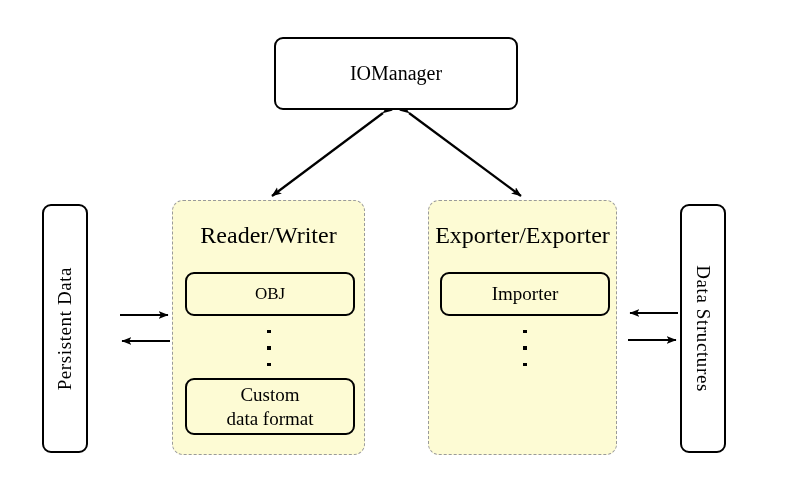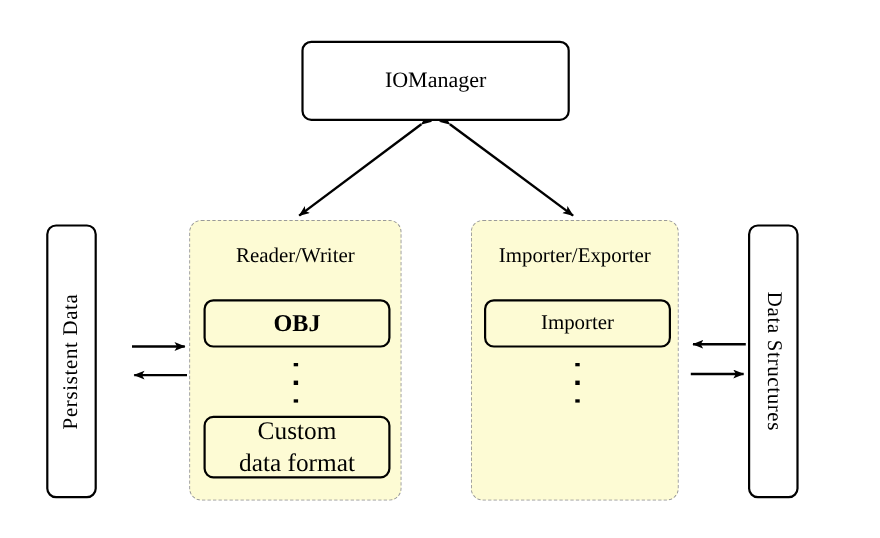--- a/index.html
+++ b/index.html
@@ -80,38 +80,37 @@
     width: 189px;
     height: 255px;
   }
 
   .panel-title {
     position: absolute;
     left: 0;
     top: 21px;
     width: 100%;
     text-align: center;
-    font-size: 19px;
+    font-size: 24px;
     white-space: nowrap;
   }
 
   #box-obj {
     left: 185px;
     top: 272px;
     width: 170px;
     height: 44px;
-    font-size: 22px;
-    font-weight: bold;
+    font-size: 17px;
   }
   #box-custom-file {
     left: 185px;
     top: 378px;
     width: 170px;
     height: 57px;
-    font-size: 23px;
+    font-size: 19px;
   }
   #box-openmesh {
     left: 440px;
     top: 272px;
     width: 170px;
     height: 44px;
     font-size: 19px;
   }
   #box-custom-data {
     left: 440px;
@@ -234,21 +233,21 @@
   </div>
 
   <div id="box-custom-file" class="node box-inner">
     <span>
       <span>Custom</span><br>
       <span>data format</span>
     </span>
   </div>
 
   <div id="panel-importerexporter" class="panel">
-    <div class="panel-title">Importer/Exporter</div>
+    <div class="panel-title">Exporter/Exporter</div>
   </div>
 
   <div id="box-openmesh" class="node box-inner">
     <span>Importer</span>
   </div>
 
   <div id="vdots-right" class="vdots">
     <i></i>
       <i></i>
       <i></i>

